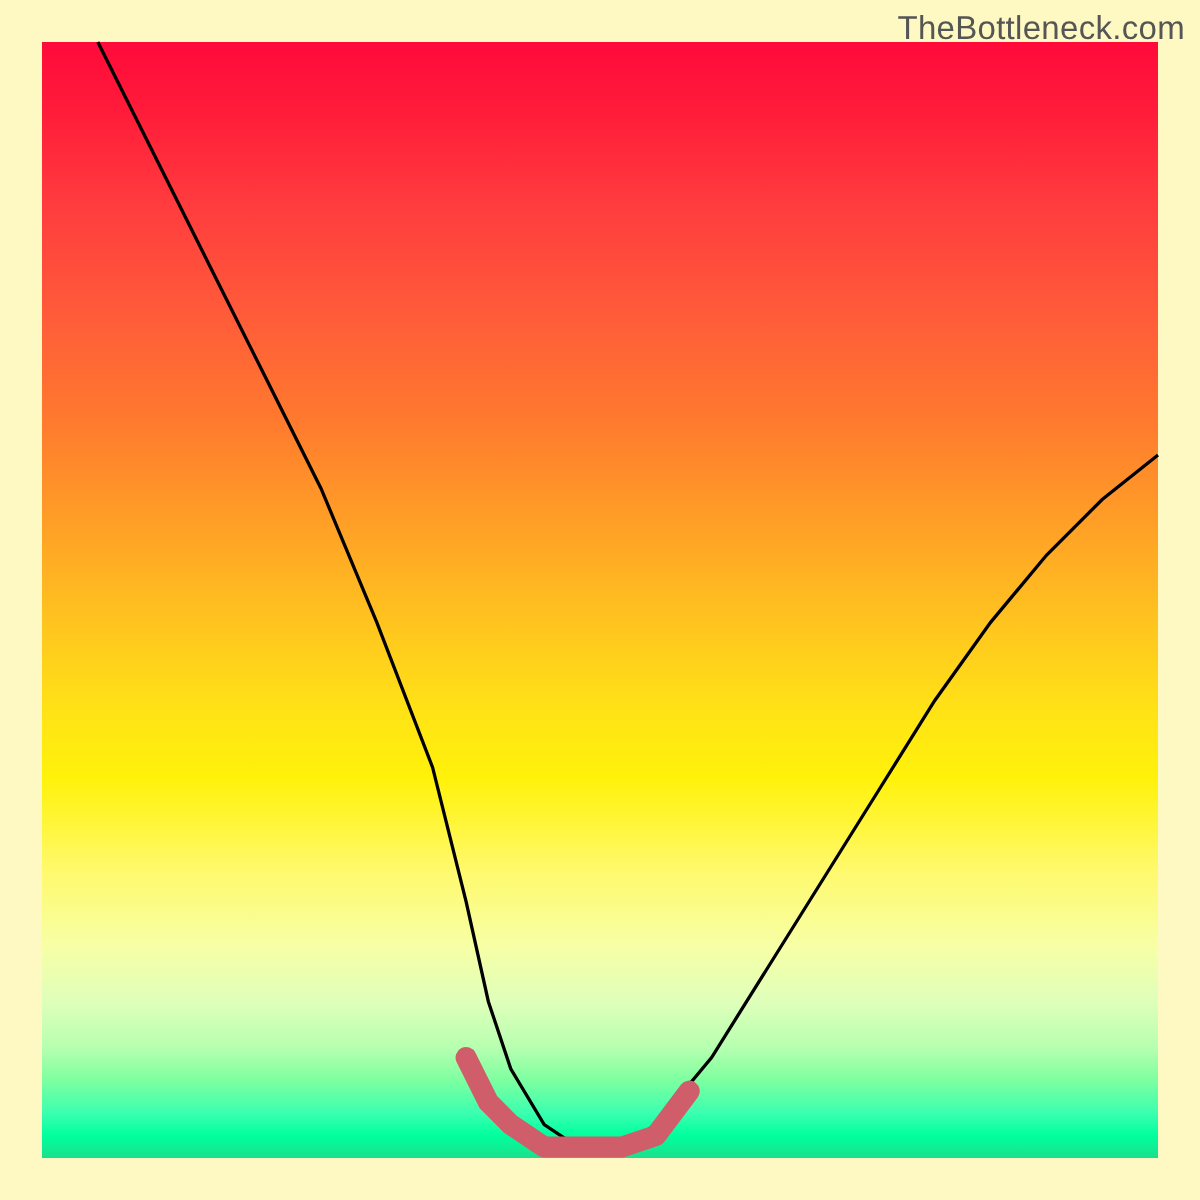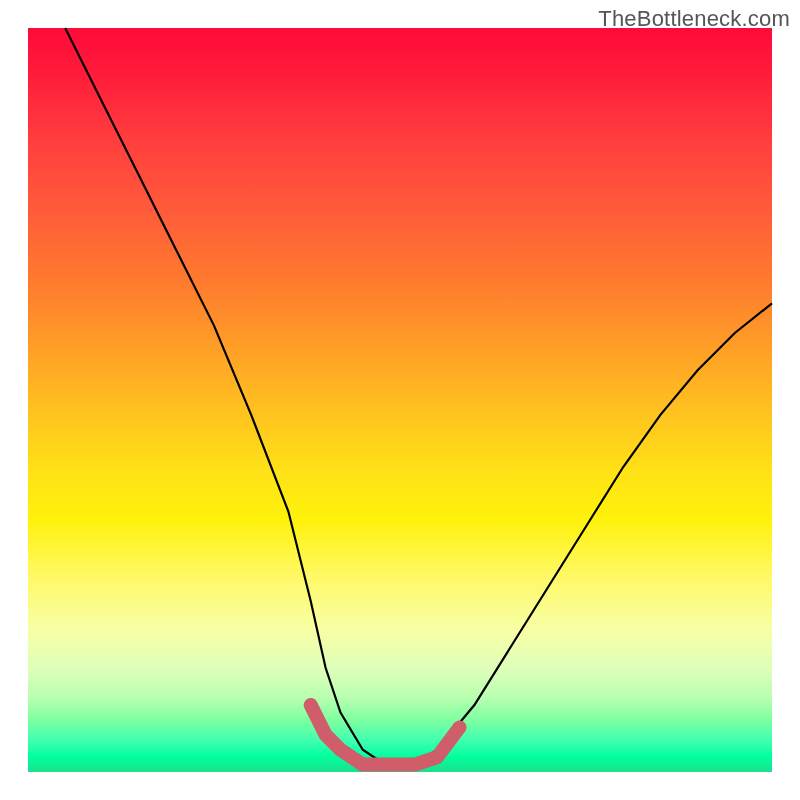--- a/index.html
+++ b/index.html
@@ -8,21 +8,21 @@
     width: 800px;
     height: 800px;
     overflow: hidden;
     background: #000;
     font-family: Arial, Helvetica, sans-serif;
   }
   .frame {
     position: relative;
     width: 800px;
     height: 800px;
-    background: #ffffff;
+    background: #fef9c3;
   }
   .plot {
     position: absolute;
     left: 28px;
     top: 28px;
     width: 744px;
     height: 744px;
     
     background: linear-gradient(
       to bottom,

